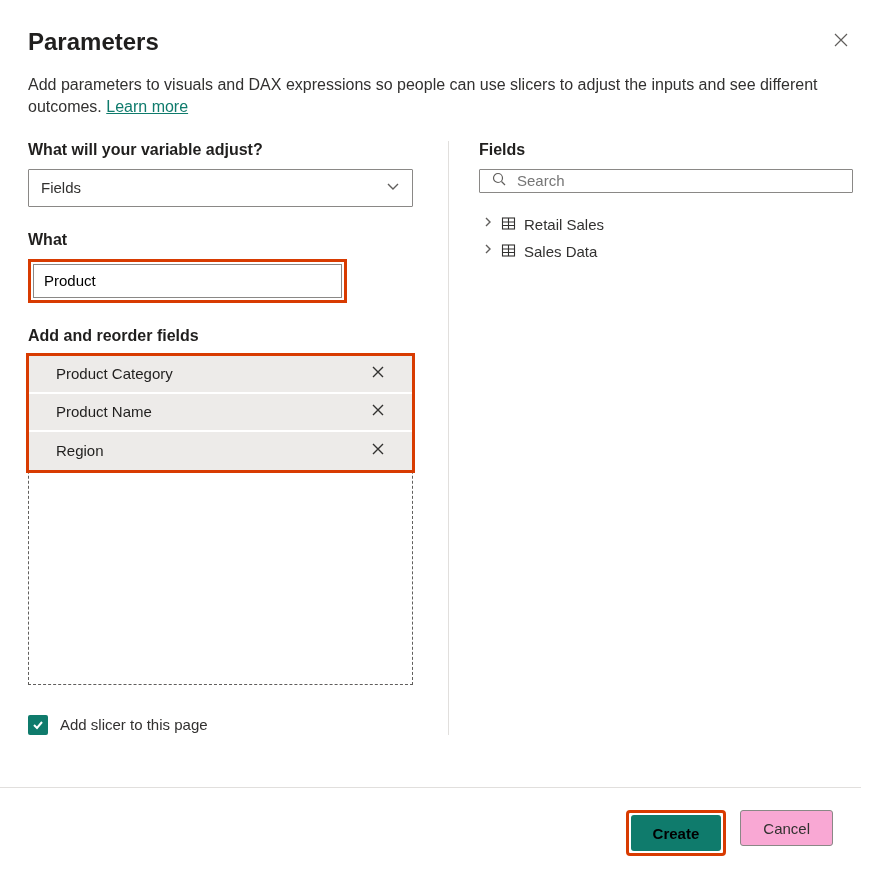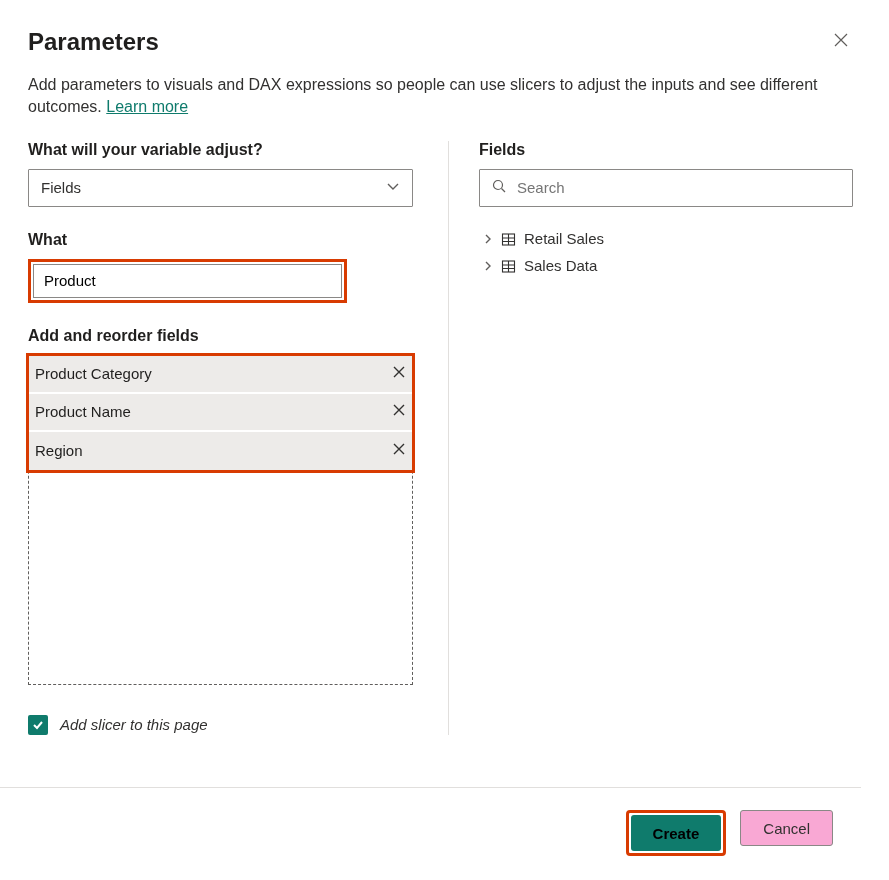--- a/index.html
+++ b/index.html
@@ -108,55 +108,54 @@
       border: 3px solid #d83b01;
       margin: -3px;
     }
     .field-item {
       display: flex;
       align-items: center;
       justify-content: space-between;
       height: 38px;
       background: #edebe9;
       border-bottom: 2px solid #fff;
-      padding: 0 6px;
+      padding: 0 27px;
       font-size: 15px;
       color: #201f1e;
     }
     .field-remove {
       font-size: 16px;
       color: #323130;
       cursor: pointer;
       line-height: 1;
     }
     .checkbox-row {
       display: flex;
       align-items: center;
       gap: 12px;
       margin-top: 30px;
-      font-style: italic;
     }
     .checkbox {
       width: 20px;
       height: 20px;
       background: #0f7b6c;
       border-radius: 2px;
       display: flex;
       align-items: center;
       justify-content: center;
       color: #fff;
       font-size: 13px;
       cursor: pointer;
     }
     .checkbox-text {
       font-size: 15px;
     }
     .search-box {
       width: 100%;
-      height: 38px;
+      height: 24px;
       border: 1px solid #8a8886;
       border-radius: 1px;
       display: flex;
       align-items: center;
       padding: 0 12px;
       gap: 10px;
       margin-bottom: 18px;
     }
     .search-icon {
       color: #605e5c;
@@ -165,21 +164,21 @@
     .search-input {
       border: none;
       outline: none;
       font-size: 15px;
       flex: 1;
       font-family: inherit;
       color: #605e5c;
     }
     .tree-item {
       display: flex;
-      align-items: flex-end;
+      align-items: flex-start;
       gap: 8px;
       padding: 5px 4px;
       font-size: 15px;
       cursor: pointer;
     }
     .tree-chevron {
       color: #605e5c;
       font-size: 12px;
     }
     .table-icon {

